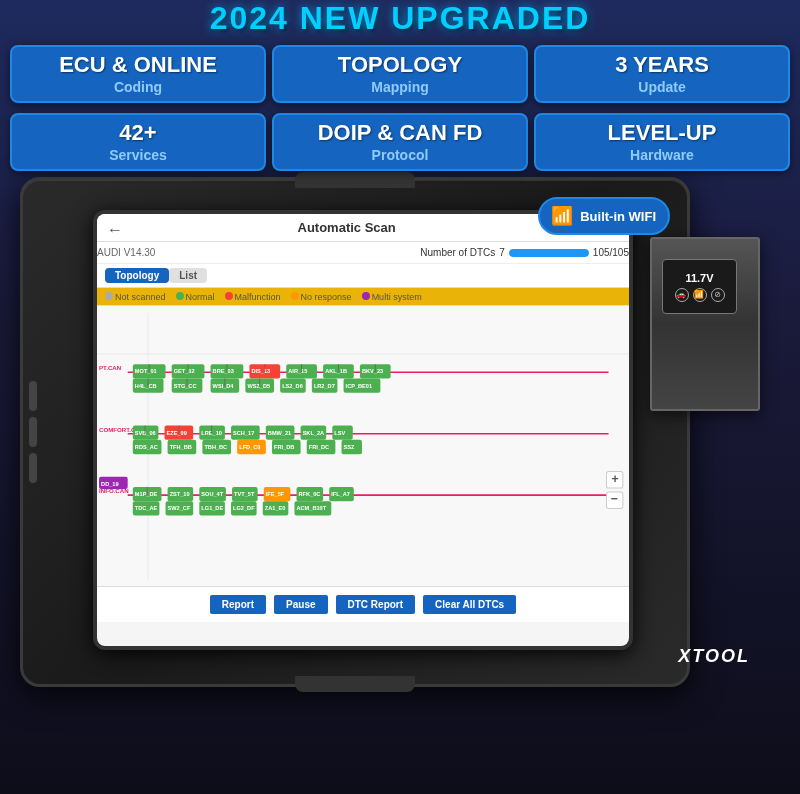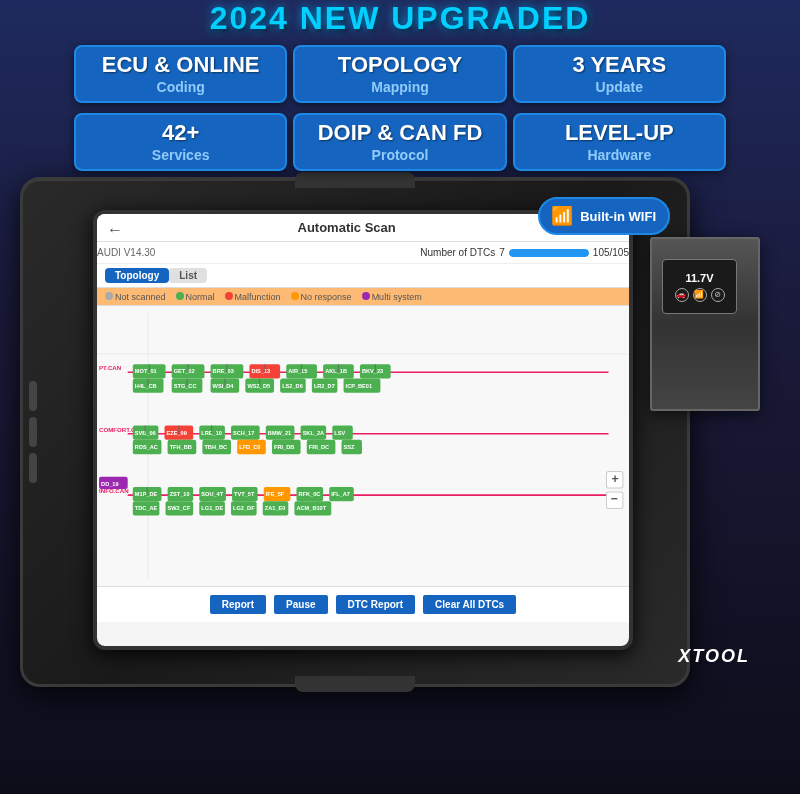--- a/index.html
+++ b/index.html
@@ -37,21 +37,21 @@
       color: #00cfff;
       text-shadow: 0 0 10px rgba(0,180,255,0.8), 2px 2px 4px rgba(0,0,0,0.8);
       letter-spacing: 2px;
     }
 
     
     .feature-grid {
       display: grid;
       grid-template-columns: 1fr 1fr 1fr;
       gap: 6px;
-      width: 652px;
+      width: 780px;
       margin: 4px auto 6px;
       z-index: 10;
     }
 
     .feature-card {
       background: #1565c0;
       border: 2px solid #1e88e5;
       border-radius: 8px;
       text-align: center;
       padding: 6px 4px;
@@ -226,21 +226,21 @@
       color: #fff;
     }
 
     .screen-tab.inactive {
       background: #e0e0e0;
       color: #555;
     }
 
     
     .screen-legend {
-      background: #fdba74;
+      background: #eab308;
       display: flex;
       gap: 10px;
       padding: 2px 8px;
       font-size: 9px;
       color: #555;
       align-items: center;
       height: 18px;
       border-bottom: 1px solid #ddd;
     }
 

